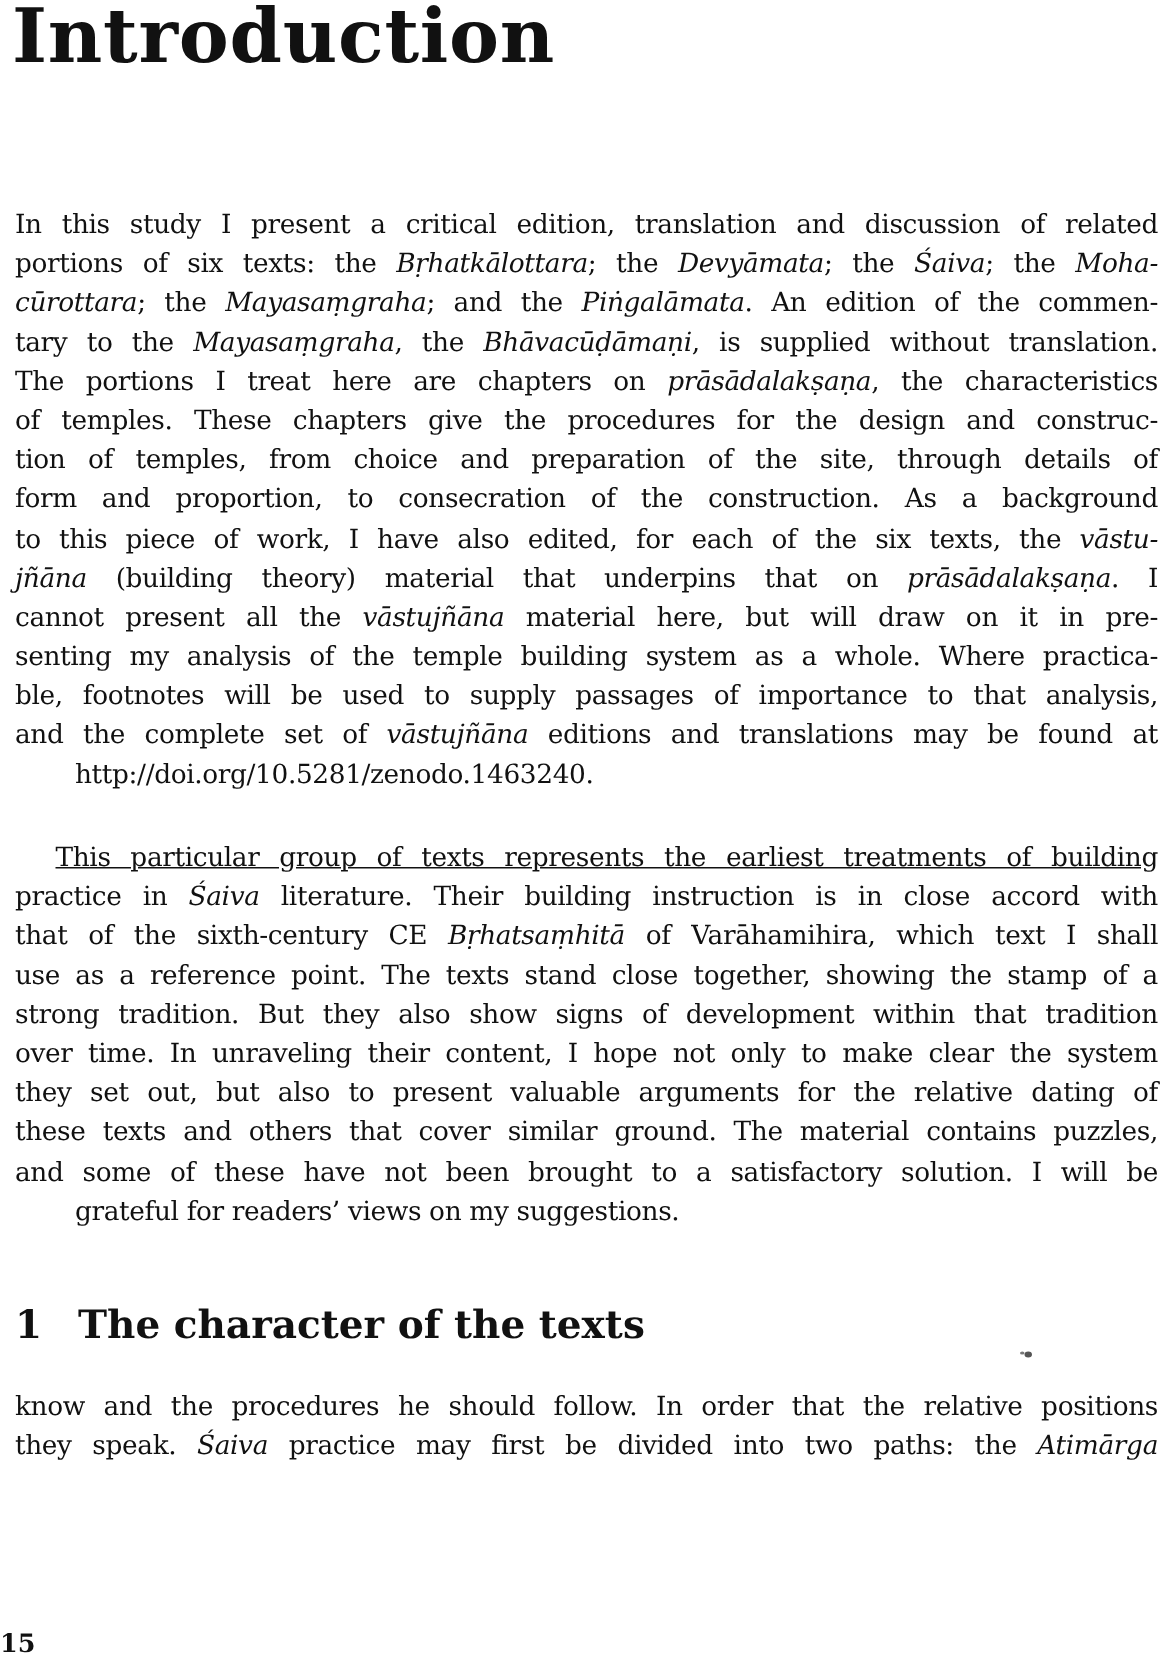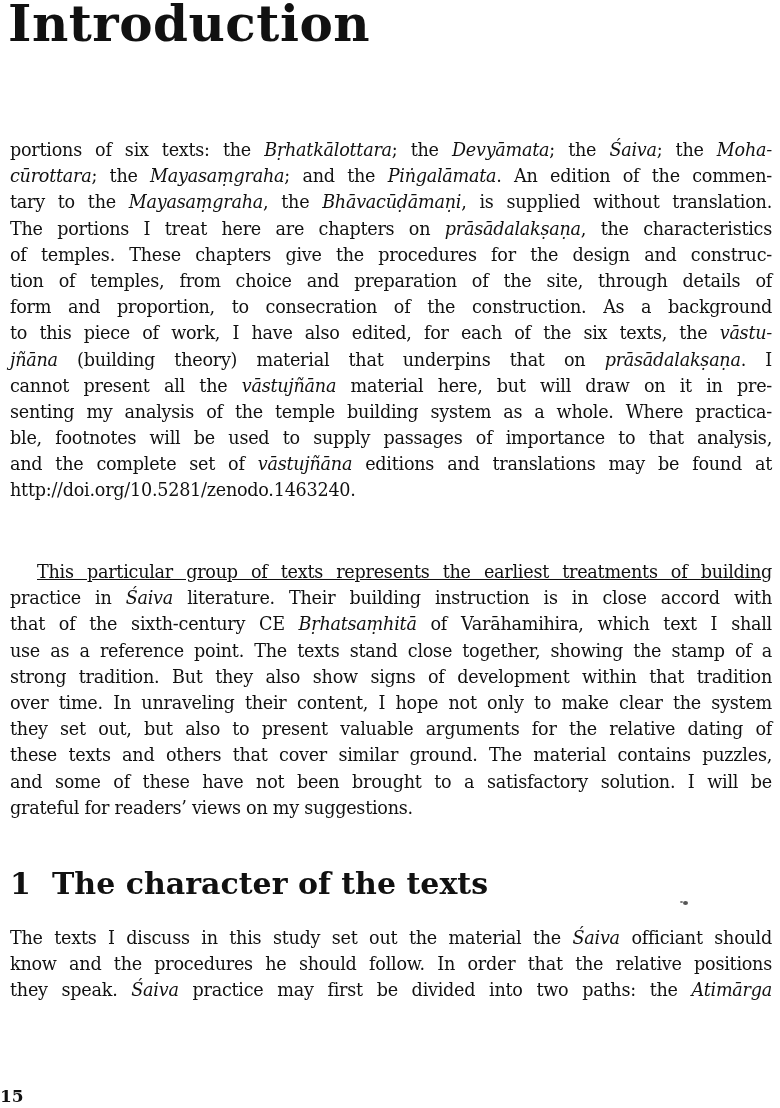--- a/index.html
+++ b/index.html
@@ -13,43 +13,44 @@
     font-size: 50px; font-weight: bold; letter-spacing: 0.5px;
     margin: 0; line-height: 60px;
   }
   .para { position: absolute; left: 10px; width: 762px; margin: 0; }
   .line {
     display: block; height: 26.2px; line-height: 26.2px;
     font-size: 17.6px; white-space: nowrap;
     text-align: justify; text-align-last: justify;
     letter-spacing: -0.25px;
   }
-  .line.last { text-align-last: left; }
+  .line.last { text-align-last: left; margin-left: 40px; }
   .line.indent { padding-left: 27px; text-decoration: underline; }
   .line i { font-style: italic; }
   .section-heading {
     position: absolute; left: 10px; top: 867px; margin: 0;
-    font-size: 30px; font-weight: bold; line-height: 34px; white-space: nowrap;
+    font-size: 26px; font-weight: bold; line-height: 34px; white-space: nowrap;
   }
   .section-heading .num { display: inline-block; width: 42px; }
   .speck {
     position: absolute; left: 683px; top: 901px; width: 5px; height: 4px;
     background: #555; border-radius: 50%; box-shadow: -4px -1px 0 -1px #777;
   }
   .page-number {
     position: absolute; left: 0; width: 780px; top: 1086px;
     font-size: 17px; font-weight: bold;
   }
 </style>
 </head>
 <body>
 
 <h1 class="title">Introduction</h1>
 
 <div class="para" id="p0" style="top:137px;">
+    <span class="line">In this study I present a critical edition, translation and discussion of related</span>
     <span class="line">portions of six texts: the <i>Bṛhatkālottara</i>; the <i>Devyāmata</i>; the <i>Śaiva</i>; the <i>Moha-</i></span>
     <span class="line"><i>cūrottara</i>; the <i>Mayasaṃgraha</i>; and the <i>Piṅgalāmata</i>. An edition of the commen-</span>
     <span class="line">tary to the <i>Mayasaṃgraha</i>, the <i>Bhāvacūḍāmaṇi</i>, is supplied without translation.</span>
     <span class="line">The portions I treat here are chapters on <i>prāsādalakṣaṇa</i>, the characteristics</span>
     <span class="line">of temples. These chapters give the procedures for the design and construc-</span>
     <span class="line">tion of temples, from choice and preparation of the site, through details of</span>
     <span class="line">form and proportion, to consecration of the construction. As a background</span>
     <span class="line">to this piece of work, I have also edited, for each of the six texts, the <i>vāstu-</i></span>
     <span class="line"><i>jñāna</i> (building theory) material that underpins that on <i>prāsādalakṣaṇa</i>. I</span>
     <span class="line">cannot present all the <i>vāstujñāna</i> material here, but will draw on it in pre-</span>
@@ -70,18 +71,17 @@
     <span class="line">and some of these have not been brought to a satisfactory solution. I will be</span>
     <span class="line last">grateful for readers’ views on my suggestions.</span>
   </div>
 
 <h2 class="section-heading">
   <span class="num">1</span><span>The character of the texts</span>
 </h2>
 <div class="speck"></div>
 
 <div class="para" id="p2" style="top:925px;">
-    <span class="line">The texts I discuss in this study set out the material the <i>Śaiva</i> officiant should</span>
     <span class="line">know and the procedures he should follow. In order that the relative positions</span>
     <span class="line">they speak. <i>Śaiva</i> practice may first be divided into two paths: the <i>Atimārga</i></span>
   </div>
 
 <div class="page-number">15</div>
 
 </body></html>

